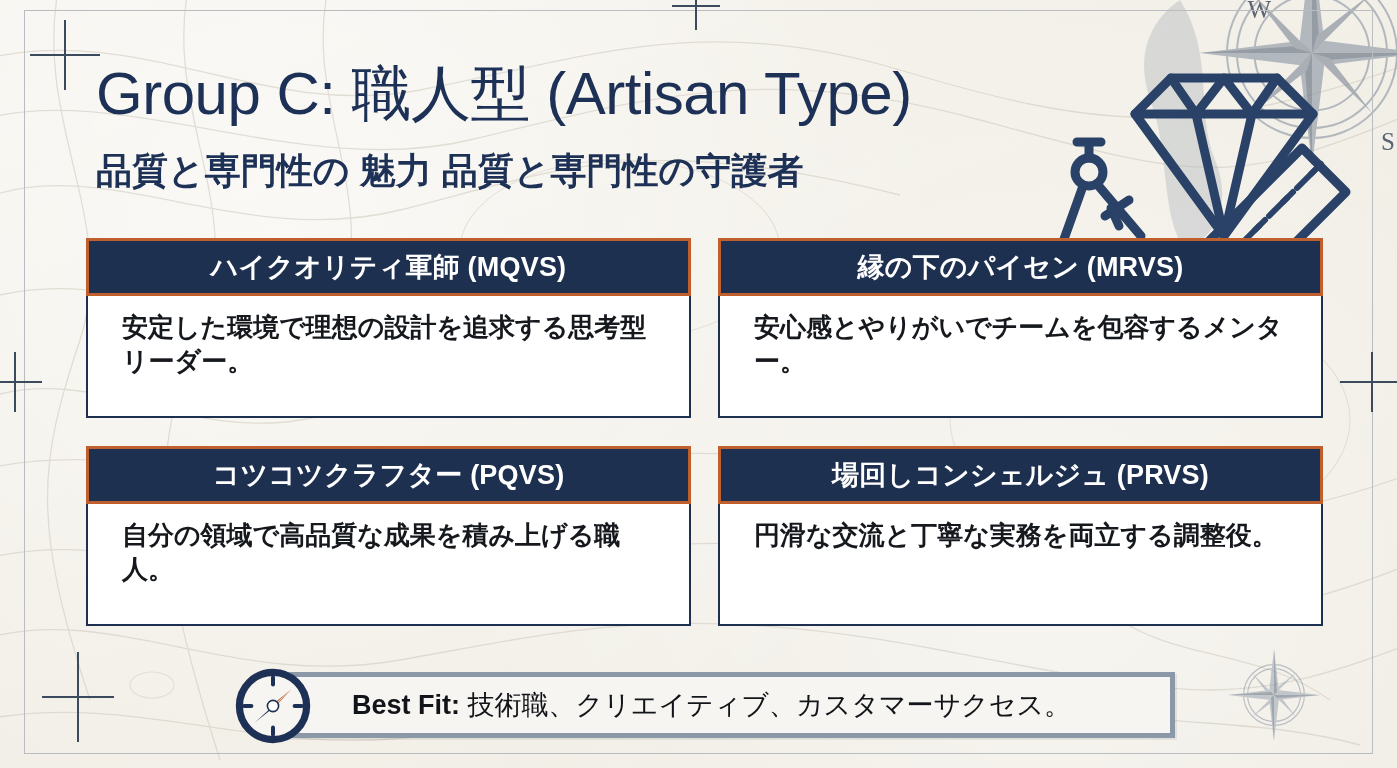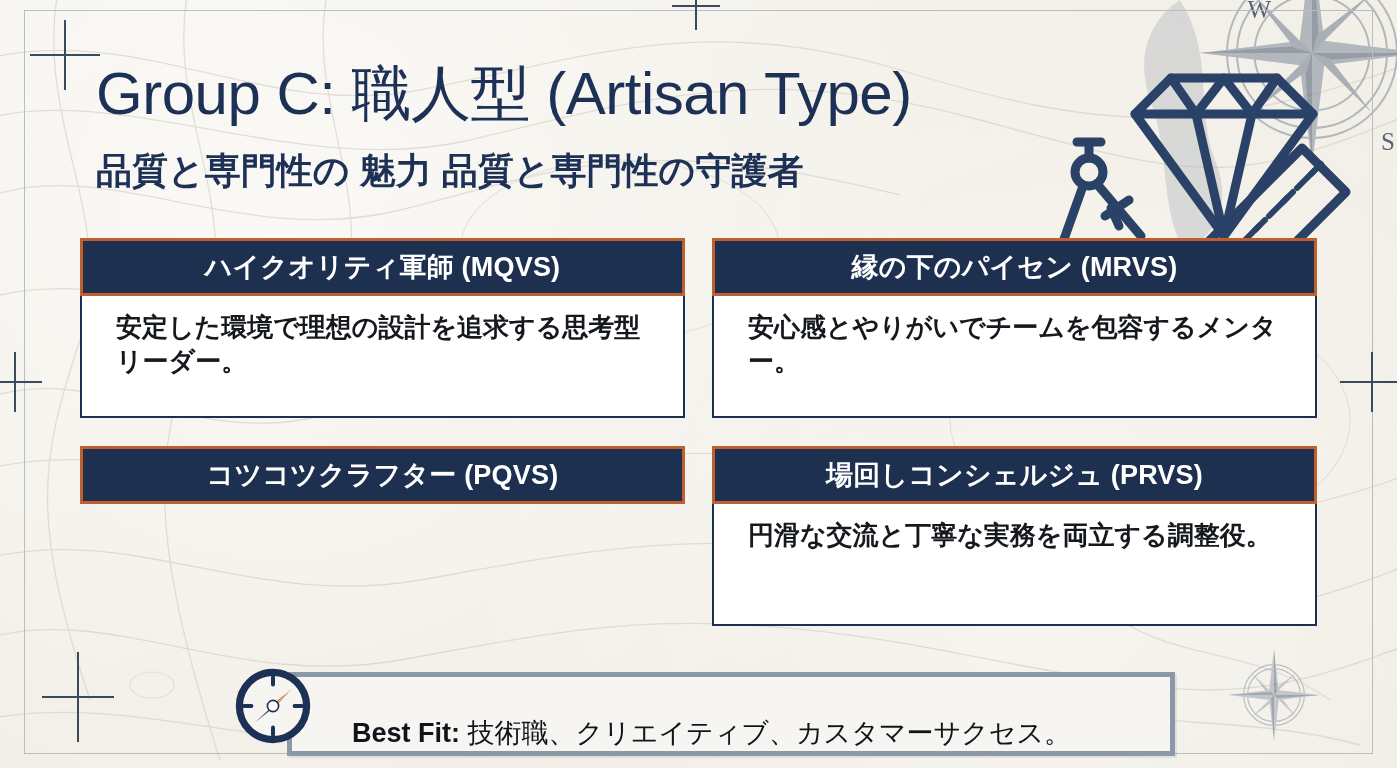--- a/index.html
+++ b/index.html
@@ -52,21 +52,21 @@
   
   .cards {
     position:absolute;
     left:80px; top:238px;
     width:1237px;
     display:grid;
     grid-template-columns:605px 605px;
     column-gap:27px;
     row-gap:28px;
   }
-  .card { width:605px; }
+  .card { width:605px;margin-left:6px; }
   .card-header {
     background:#1e3050;
     border:3px solid #bf5f2d;
     height:58px;
     display:flex; align-items:center; justify-content:center;
     color:#ffffff;
     font-size:27px; font-weight:700;
     letter-spacing:.2px;
     white-space:nowrap;
   }
@@ -79,24 +79,24 @@
     color:#15181c;
     font-size:26px; font-weight:700;
     line-height:1.32;
     overflow:hidden;
   }
 
   
   .footer { position:absolute; left:233px; top:660px; width:942px; height:88px; }
   .compass { position:absolute; left:0; top:6px; width:80px; height:80px; z-index:2; }
   .footer-bar {
-    position:absolute; left:54px; top:12px; right:0; height:84px;
+    position:absolute; left:54px; top:12px; right:0; height:66px;
     background:#f7f5f1;
     border:5px solid #8b98a8;
-    display:flex; align-items:flex-end;
+    display:flex; align-items:center;
     padding-left:60px;
     box-shadow:2px 2px 0 rgba(0,0,0,.07);
   }
   .footer-text {
     font-size:27px; color:#111418; font-weight:400; white-space:nowrap;
   }
   .footer-text b { font-weight:700; }
 </style>
 </head>
 <body>
@@ -236,20 +236,21 @@
       <div class="card-body">安定した環境で理想の設計を追求する思考型リーダー。</div>
     </div>
 
     <div class="card">
       <div class="card-header">縁の下のパイセン (MRVS)</div>
       <div class="card-body">安心感とやりがいでチームを包容するメンター。</div>
     </div>
 
     <div class="card">
       <div class="card-header">コツコツクラフター (PQVS)</div>
+      <div class="card-body">自分の領域で高品質な成果を積み上げる職人。</div>
     </div>
 
     <div class="card">
       <div class="card-header">場回しコンシェルジュ (PRVS)</div>
       <div class="card-body">円滑な交流と丁寧な実務を両立する調整役。</div>
     </div>
 
   </div>
 
   <div class="footer">

